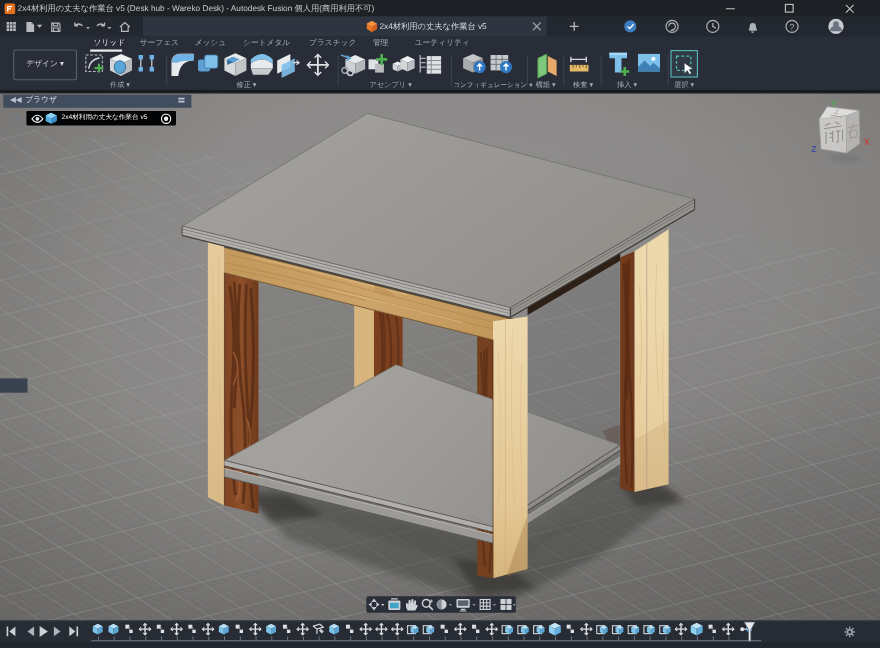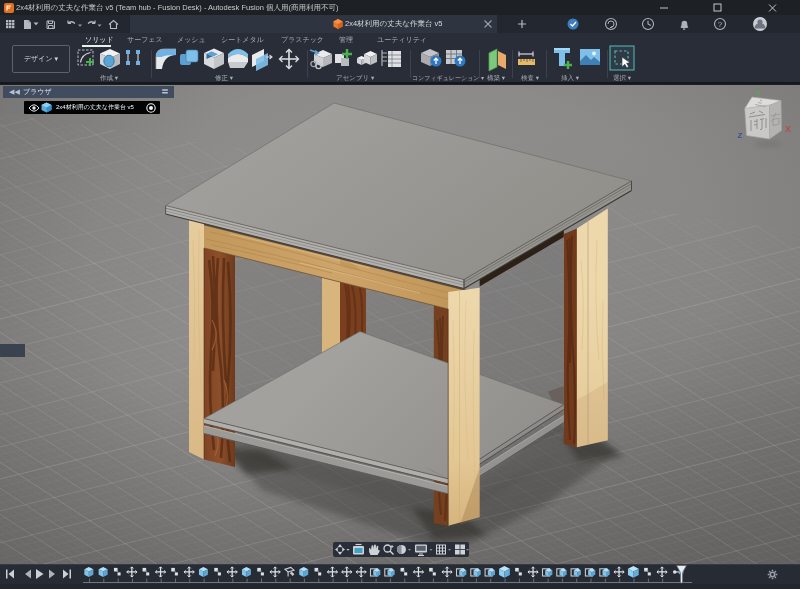--- a/index.html
+++ b/index.html
@@ -533,21 +533,21 @@
 </g>
 <rect x="0" y="344" width="25" height="13" fill="#39424f"></rect>
 </g>
     </svg>
 
 <div id="titlebar" class="abs">
 <svg class="abs" style="left:4px;top:3px" width="10" height="10" viewBox="0 0 10 10">
         <rect x="0" y="0" width="10" height="10" rx="2" fill="#e2701d"></rect>
         <path d="M3,7.5 L3,3 L7,3 M3,5 L6,5" stroke="#fff" stroke-width="1.1" fill="none"></path>
       </svg>
-<div id="title-text" class="abs">2x4材利用の丈夫な作業台 v5 (Team hub - Fusion Desk) - Autodesk Fusion 個人用(商用利用不可)</div>
+<div id="title-text" class="abs">2x4材利用の丈夫な作業台 v5 (Desk hub - Wareko Desk) - Autodesk Fusion 個人用(商用利用不可)</div>
 <svg class="abs" style="left:652px;top:0" width="148" height="15" viewBox="0 0 148 15">
 <line x1="8" y1="8" x2="16" y2="8" stroke="#c5c7c9" stroke-width="1"></line>
 <rect x="62" y="4" width="7" height="7" fill="none" stroke="#c5c7c9" stroke-width="1"></rect>
 <path d="M117,4.5 L124,11.5 M124,4.5 L117,11.5" stroke="#c5c7c9" stroke-width="1"></path>
 </svg>
 </div>
 <div id="band" class="abs"></div>
 <div id="qatrow" class="abs"></div>
 <div id="doctab" class="abs">
       <div class="t">2x4材利用の丈夫な作業台 v5</div>

